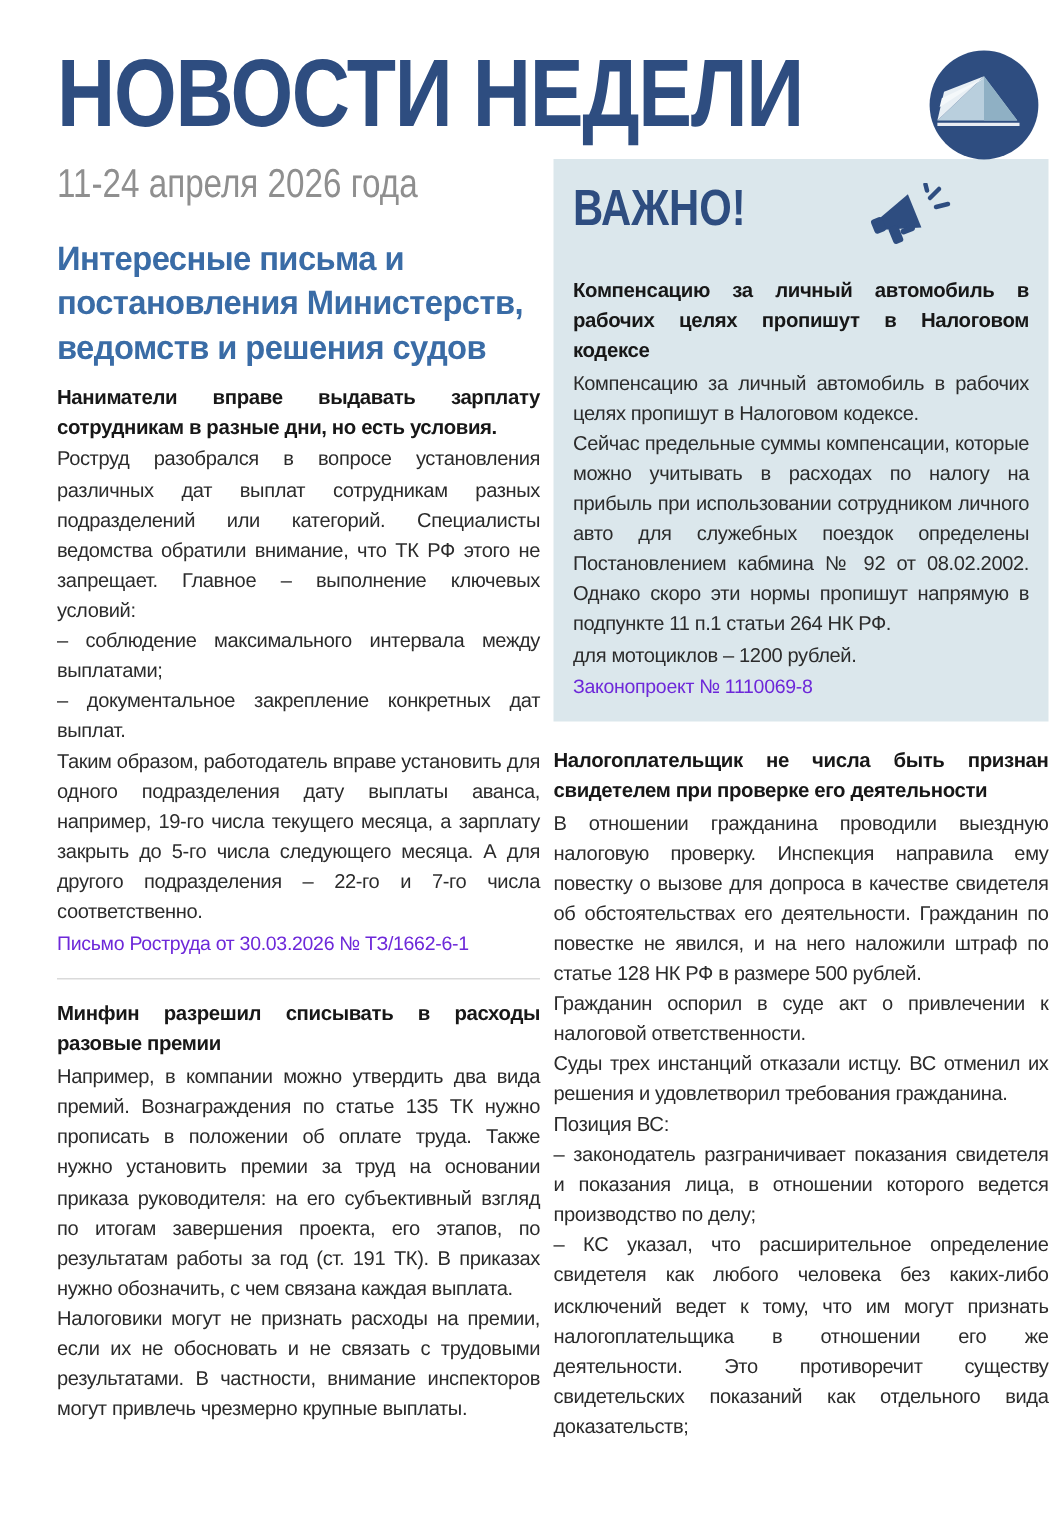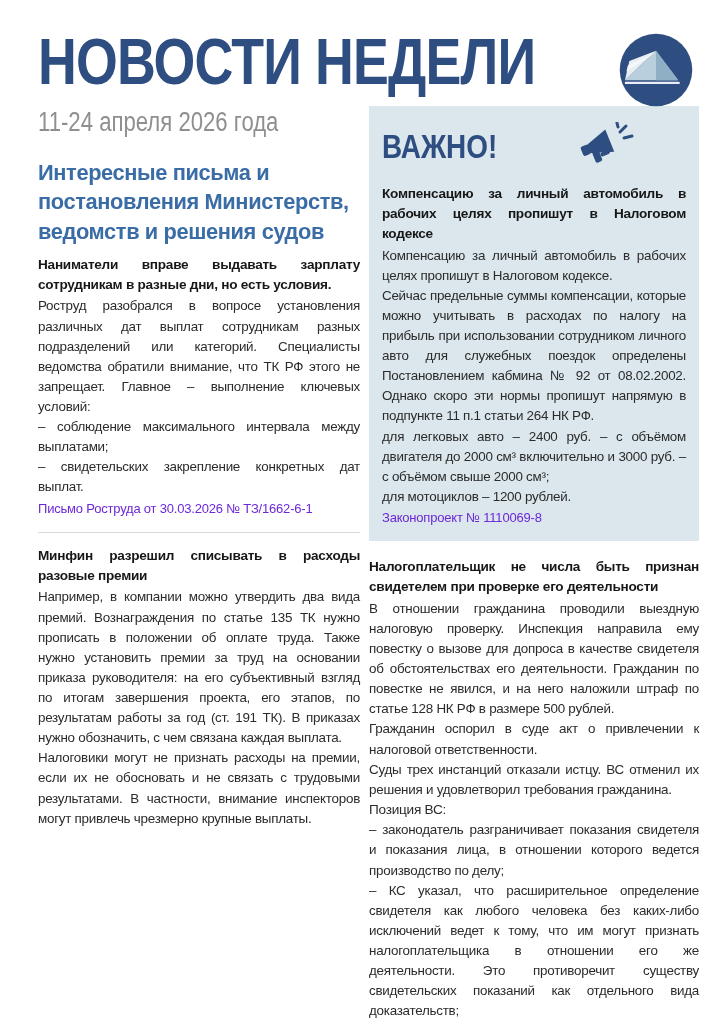--- a/index.html
+++ b/index.html
@@ -55,21 +55,21 @@
     margin-top:2px;line-height:1.4;
   }
   .divider{border:none;border-top:1px solid #dadada;margin:14px 0 13px 0;}
 
   
   .important-box{
     background:#dbe7ec;
     padding:16px 13px 14px 13px;
     margin-bottom:16px;
   }
-  .important-head{display:flex;align-items:center;margin-bottom:14px;}
+  .important-head{display:flex;align-items:flex-start;margin-bottom:14px;}
   .important-label{
     color:#2e4d80;font-size:34px;font-weight:700;line-height:1;
     transform:scaleX(.82);transform-origin:left center;white-space:nowrap;
   }
   .megaphone{width:62px;height:48px;margin-left:52px;}
   .important-box .article-title{margin-bottom:2px;}
   .important-box p.body{background:transparent;}
 
   
   .subheading{font-weight:400;font-size:13.6px;letter-spacing:-.25px;margin:0;line-height:1.5;}
@@ -97,21 +97,22 @@
 
     <div class="col-left">
       <div class="page-date">11-24 апреля 2026 года</div>
 
       <div class="section-heading">Интересные письма и постановления Министерств, ведомств и решения судов</div>
 
       <div class="article">
         <p class="article-title">Наниматели вправе выдавать зарплату сотрудникам в разные дни, но есть условия.</p>
         <p class="body">Роструд разобрался в вопросе установления различных дат выплат сотрудникам разных подразделений или категорий. Специалисты ведомства обратили внимание, что ТК РФ этого не запрещает. Главное – выполнение ключевых условий:</p>
         <p class="body">– соблюдение максимального интервала между выплатами;</p>
-        <p class="body">– свидетельских закрепление конкретных дат выплат.</p>
+        <p class="body">– документальное закрепление конкретных дат выплат.</p>
+        <p class="body">Таким образом, работодатель вправе установить для одного подразделения дату выплаты аванса, например, 19-го числа текущего месяца, а зарплату закрыть до 5-го числа следующего месяца. А для другого подразделения – 22-го и 7-го числа соответственно.</p>
         <div class="source">Письмо Роструда от 30.03.2026 № ТЗ/1662-6-1</div>
       </div>
 
       <hr class="divider">
 
       <div class="article">
         <p class="article-title">Минфин разрешил списывать в расходы разовые премии</p>
         <p class="body">Например, в компании можно утвердить два вида премий. Вознаграждения по статье 135 ТК нужно прописать в положении об оплате труда. Также нужно установить премии за труд на основании приказа руководителя: на его субъективный взгляд по итогам завершения проекта, его этапов, по результатам работы за год (ст. 191 ТК). В приказах нужно обозначить, с чем связана каждая выплата.</p>
         <p class="body">Налоговики могут не признать расходы на премии, если их не обосновать и не связать с трудовыми результатами. В частности, внимание инспекторов могут привлечь чрезмерно крупные выплаты.</p>
 
@@ -135,21 +136,20 @@
               <line x1="46" y1="10" x2="52" y2="4"></line>
               <line x1="50" y1="16" x2="58" y2="14"></line>
               <line x1="44" y1="5" x2="43" y2="1"></line>
             </g>
           </svg>
         </div>
         <div class="article">
           <p class="article-title">Компенсацию за личный автомобиль в рабочих целях пропишут в Налоговом кодексе</p>
           <p class="body">Компенсацию за личный автомобиль в рабочих целях пропишут в Налоговом кодексе.</p>
           <p class="body">Сейчас предельные суммы компенсации, которые можно учитывать в расходах по налогу на прибыль при использовании сотрудником личного авто для служебных поездок определены Постановлением кабмина № 92 от 08.02.2002. Однако скоро эти нормы пропишут напрямую в подпункте 11 п.1 статьи 264 НК РФ.</p>
-          <p class="body">для легковых авто – 2400 руб. – с объёмом двигателя до 2000 см³ включительно и 3000 руб. – с объёмом свыше 2000 см³;</p>
           <p class="body">для мотоциклов – 1200 рублей.</p>
           <div class="source">Законопроект № 1110069-8</div>
         </div>
       </div>
 
       <div class="article">
         <p class="article-title">Налогоплательщик не числа быть признан свидетелем при проверке его деятельности</p>
         <p class="body">В отношении гражданина проводили выездную налоговую проверку. Инспекция направила ему повестку о вызове для допроса в качестве свидетеля об обстоятельствах его деятельности. Гражданин по повестке не явился, и на него наложили штраф по статье 128 НК РФ в размере 500 рублей.</p>
         <p class="body">Гражданин оспорил в суде акт о привлечении к налоговой ответственности.</p>
         <p class="body">Суды трех инстанций отказали истцу. ВС отменил их решения и удовлетворил требования гражданина.</p>

